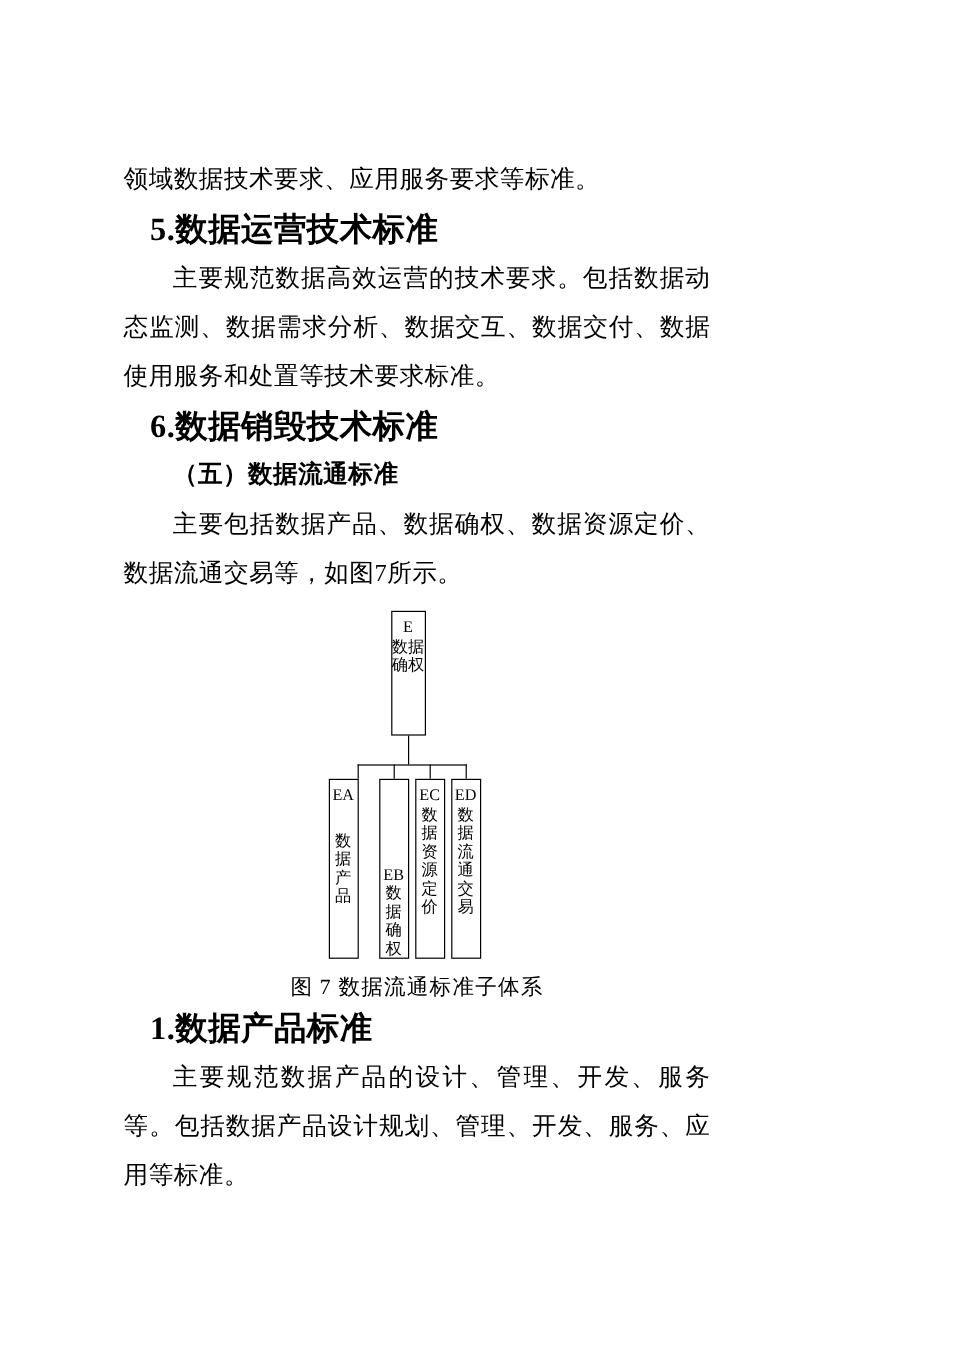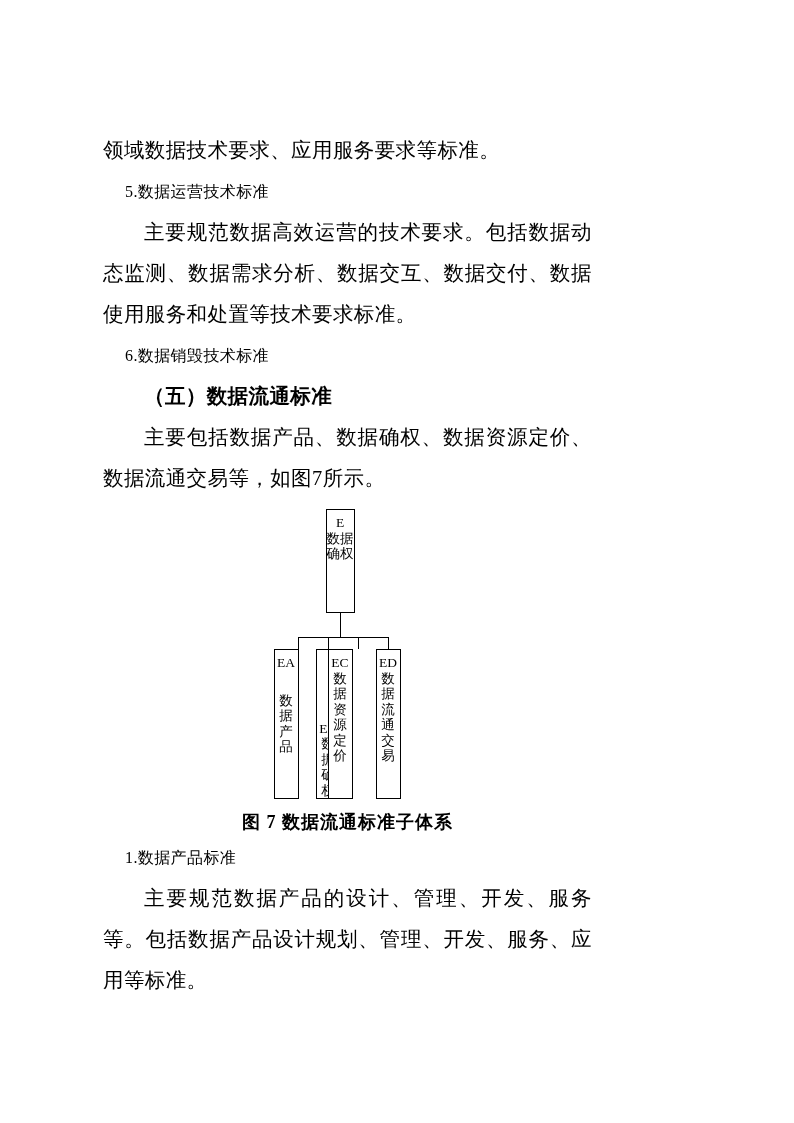--- a/index.html
+++ b/index.html
@@ -37,26 +37,26 @@
   }
   .heading {
     font-size: 20.5px;
     line-height: 41px;
     letter-spacing: 0.4px;
     margin: 0;
     text-indent: 41px;
     font-weight: bold;
   }
   .heading-sub {
-    font-size: 16px;
+    font-size: 27px;
     line-height: 41px;
     letter-spacing: 0.4px;
     margin: 0;
     text-indent: 22px;
-    font-weight: normal;
+    font-weight: bold;
   }
   .figure-wrap {
     margin-top: 10px;
     width: 100%;
     display: flex;
     flex-direction: column;
     align-items: center;
   }
   .diagram {
     position: relative;
@@ -88,37 +88,37 @@
     width: 29px;
     height: 104px;
   }
   .child {
     width: 25px;
     height: 150px;
     top: 140px;
   }
   .c1 { left: 26px; gap: 22px; }
   .c2 { left: 68px; justify-content: flex-end; }
-  .c3 { left: 80px; }
+  .c3 { left: 98px; }
   .c4 { left: 128px; }
 
   .vline {
     position: absolute;
     width: 1.2px;
     background: #000;
   }
   .hline {
     position: absolute;
     height: 1.2px;
     background: #000;
   }
   .fig-caption {
     font-size: 18px;
     line-height: 30px;
-    font-weight: bold;
+    font-weight: normal;
     letter-spacing: 1px;
     margin-top: 8px;
     text-align: center;
   }
 </style>
 </head>
 <body>
 
 <div class="page">
 

